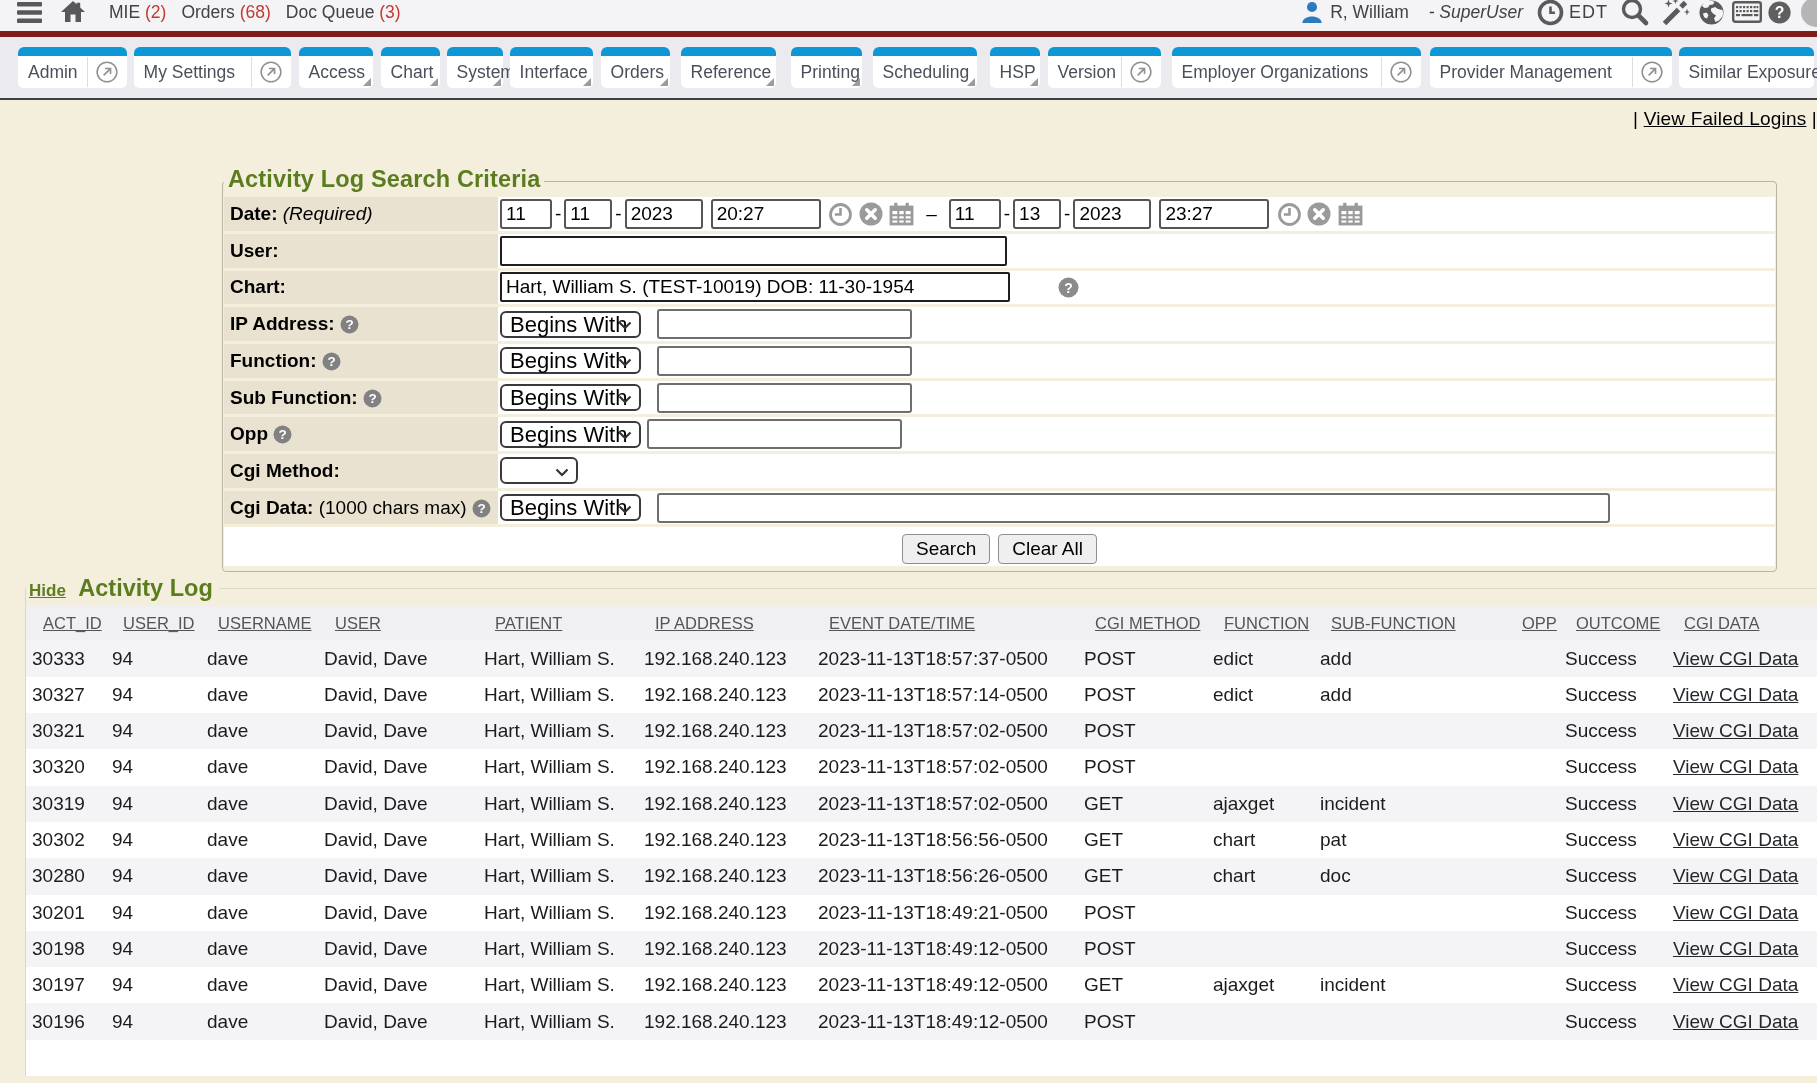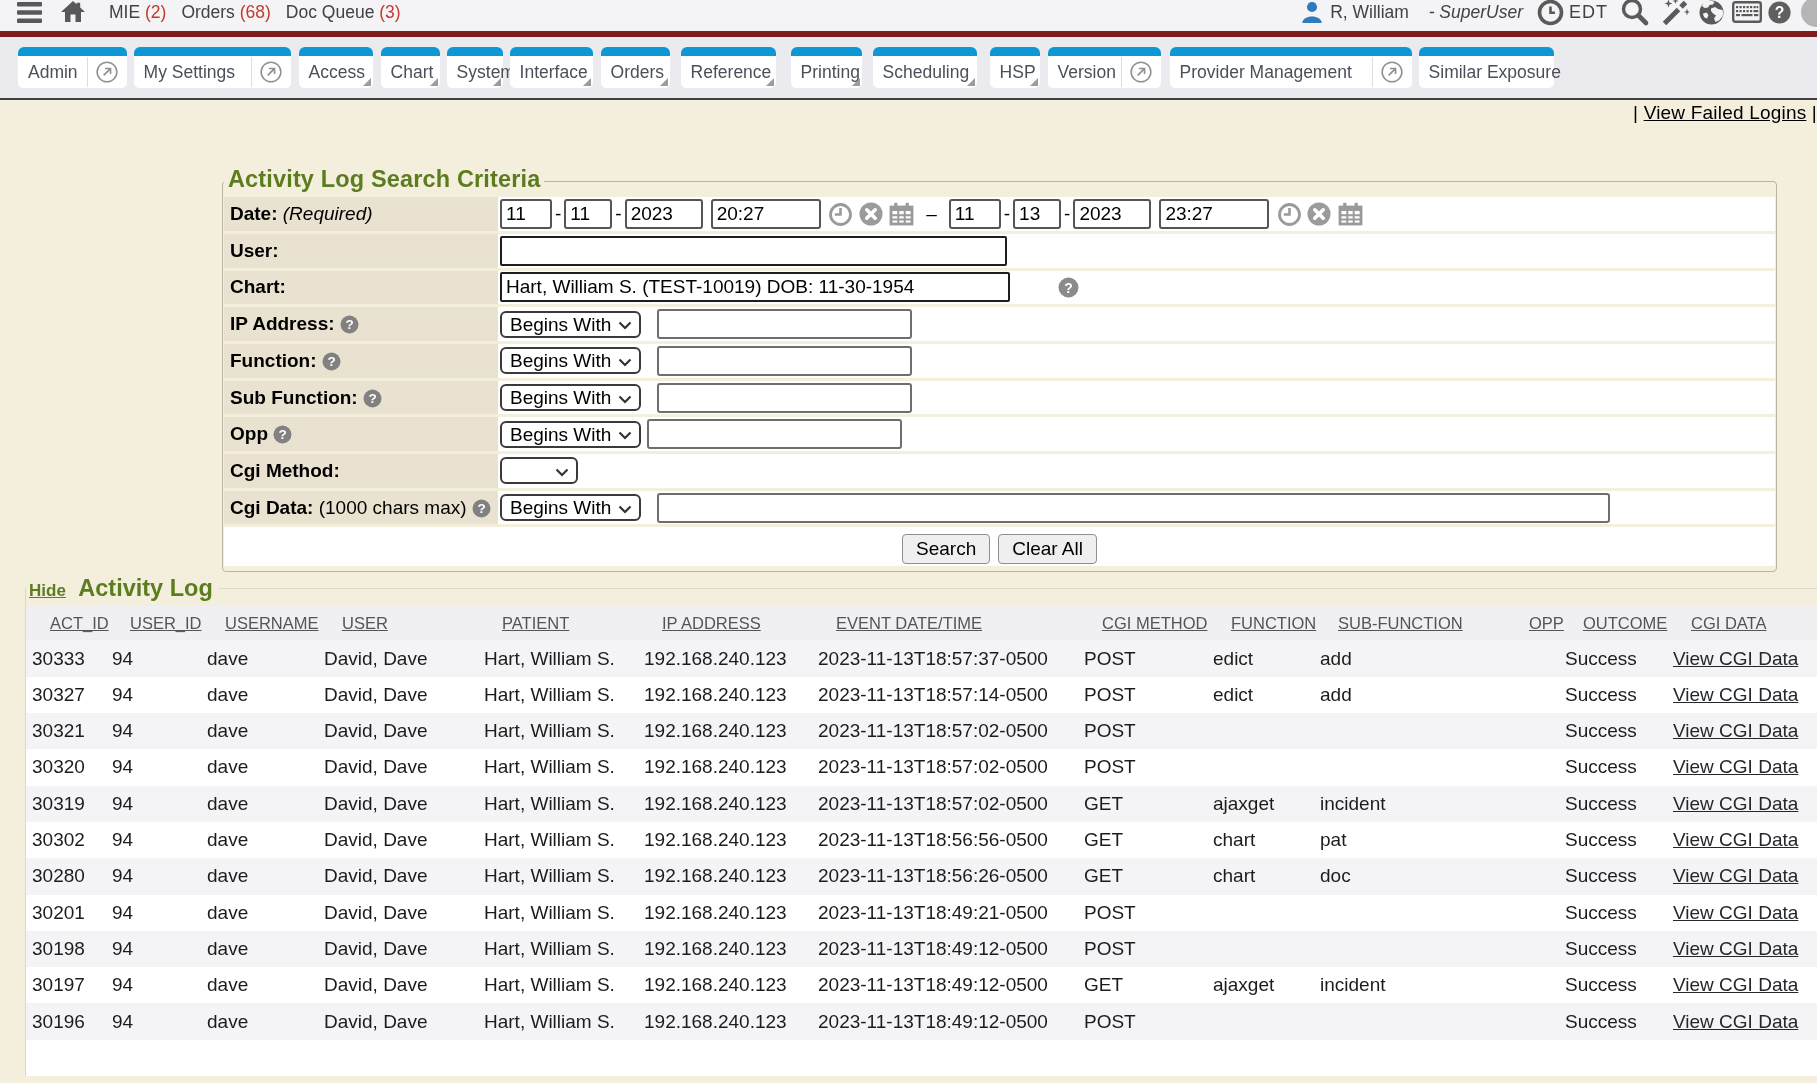--- a/index.html
+++ b/index.html
@@ -35,21 +35,21 @@
   display:flex; align-items:center; height:32px; padding:0 9px 0 10px;
   font-size:17.5px; color:#4a505a; white-space:nowrap;
 }
 .tab .tl .tx { flex:0 0 auto; }
 .tab.dd::after {
   content:""; position:absolute; right:2px; bottom:2px;
   width:0; height:0; border-left:8px solid transparent; border-bottom:8px solid #9c9c9c;
 }
 .vd { width:1px; height:30px; background:#ddd; margin-left:auto; margin-right:8px; }
 
-#vfl { position:absolute; top:102px; right:0px; font-size:19px; color:#000; letter-spacing:0.2px; }
+#vfl { position:absolute; top:108px; right:0px; font-size:19px; color:#000; letter-spacing:0.2px; }
 #vfl a { text-decoration:underline; color:#000; }
 fieldset { border:1px solid #b8b4a5; border-radius:4px; margin:0; padding:0; }
 #crit {
   margin-left:222px; margin-top:68px; width:1555px; padding:3px 1px 2px 1px;
 }
 #crit legend { font-size:23.5px; font-weight:bold; color:#5b7c1f; padding:0 4px 0 4px; margin-left:0; line-height:27px; letter-spacing:0.15px; }
 #crit legend span { position:relative; top:-2.5px; }
 #ft { border-collapse:separate; border-spacing:0 3.75px; width:100%; margin-top:-3.75px; }
 #ft td { height:33.7px; vertical-align:middle; }
 #ft td.lbl { width:274px; background:#e9e2d0; font-size:19px; padding-left:6px; white-space:nowrap; }
@@ -57,21 +57,21 @@
 #ft td.val { background:#fff; padding-left:2px; white-space:nowrap; }
 #ft td.btnrow { background:#fff; height:39px; text-align:center; }
 .inp {
   display:inline-block; background:#fff; border:2px solid #555; border-radius:3px;
   height:30px; line-height:26px; font-size:19px; padding:0 4px; vertical-align:middle;
 }
 .inp.dark { border:2px solid #1e1e1e; border-radius:2px; }
 .inp.lite { border:2px solid #6e6e6e; }
 .sel {
   display:inline-block; position:relative; background:#fff; border:2px solid #3a3a3a;
-  border-radius:6px; height:27px; line-height:23px; font-size:19px;
+  border-radius:6px; height:27px; line-height:23px; font-size:22px;
   padding:0 40px 0 8px; vertical-align:middle;
 }
 .sel svg { position:absolute; right:7px; top:8.5px; }
 .btn {
   display:inline-block; background:#efefef; border:1px solid #8f8f8f; border-radius:4px;
   font-size:19px; height:30px; line-height:28px; padding:0 13px; margin:0 4px; position:relative; top:2px;
   color:#000;
 }
 .dash { font-size:19px; margin:0 3px; vertical-align:middle; }
 .icn { vertical-align:middle; margin-left:6.5px; }
@@ -79,21 +79,21 @@
 #alog {
   margin-left:25px; margin-top:3px; border:1px solid #dcd8c8;
   border-right:none; border-bottom:none; border-radius:0; width:1792px;
 }
 #alog legend { padding:0 6px 0 3px; }
 #alog legend a { font-size:17px; font-weight:bold; color:#5b7c1f; text-decoration:underline; }
 #alog legend span { font-size:23.5px; font-weight:bold; color:#5b7c1f; margin-left:8px; }
 #dt { border-collapse:collapse; width:100%; table-layout:fixed; margin-top:4px; }
 #dt th {
   height:34px; background:#f0f0f3; font-weight:normal; font-size:16.5px;
-  color:#51555a; text-align:left; text-decoration:underline; padding:0 0 0 24px;
+  color:#51555a; text-align:left; text-decoration:underline; padding:0 0 0 17px;
   white-space:nowrap;
 }
 #dt td { height:36.3px; font-size:19px; color:#1c1c1c; padding:0 0 0 6px; white-space:nowrap; }
 #dt tr.odd td { background:#fff; }
 #dt tr.even td { background:#f4f4f6; }
 #dt a { color:#24272b; text-decoration:underline; }
 </style>
 </head>
 <body>
 <div id="topbar">
@@ -239,20 +239,31 @@
   <div class="tab dd" style="width:50px;margin-left:13px;">
       <div class="tb"></div>
       <div class="tl">
         <span class="tx">HSP</span>
       </div>
     </div>
   <div class="tab" style="width:113px;margin-left:8px;">
       <div class="tb"></div>
       <div class="tl">
         <span class="tx">Version</span>
+        <span class="vd"></span>
+        <svg width="22" height="22" viewBox="0 0 23 23" style="flex:0 0 auto">
+          <circle cx="11.5" cy="11.5" r="10.3" fill="none" stroke="#909090" stroke-width="1.6"></circle>
+          <path d="M8 15 L14.8 8.2 M9.3 7.8 H15.2 V13.7" fill="none" stroke="#909090" stroke-width="1.7"></path>
+        </svg>
+      </div>
+    </div>
+  <div class="tab" style="width:249px;margin-left:11px;">
+      <div class="tb"></div>
+      <div class="tl">
+        <span class="tx">Employer Organizations</span>
         <span class="vd"></span>
         <svg width="22" height="22" viewBox="0 0 23 23" style="flex:0 0 auto">
           <circle cx="11.5" cy="11.5" r="10.3" fill="none" stroke="#909090" stroke-width="1.6"></circle>
           <path d="M8 15 L14.8 8.2 M9.3 7.8 H15.2 V13.7" fill="none" stroke="#909090" stroke-width="1.7"></path>
         </svg>
       </div>
     </div>
   <div class="tab" style="width:242px;margin-left:9px;">
       <div class="tb"></div>
       <div class="tl">

